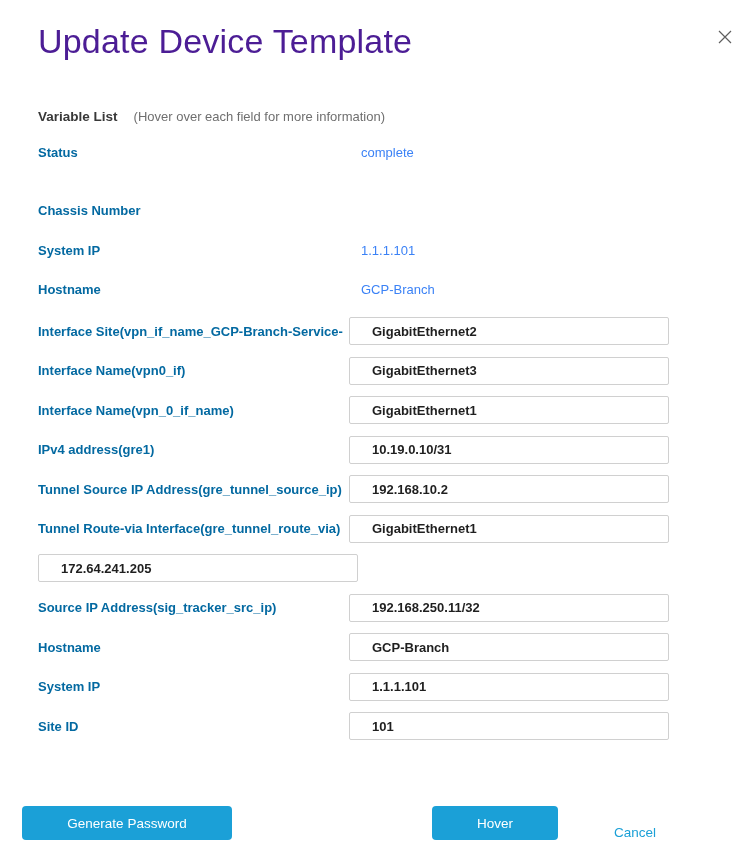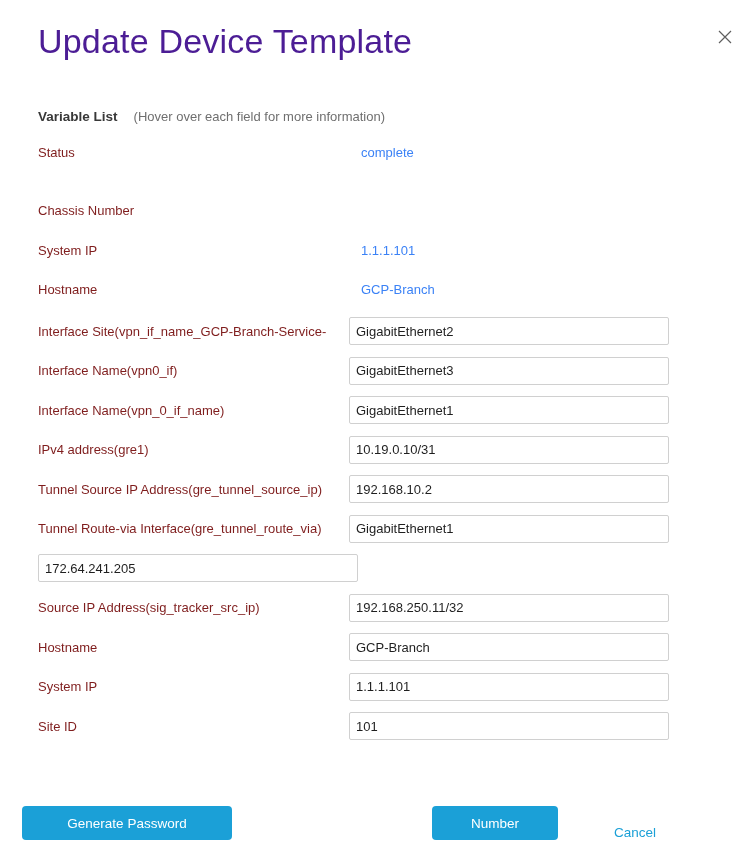--- a/index.html
+++ b/index.html
@@ -49,41 +49,43 @@
     display: flex;
     align-items: center;
     height: 39.5px;
   }
   .row.extra-gap-after { margin-bottom: 18.5px; }
   .row.first-input-row { margin-top: 2px; }
   .row-label {
     width: 311px;
     flex: 0 0 311px;
     font-size: 13px;
-    color: #7f1d1d;
+    color: #0369a1;
     white-space: nowrap;
     overflow: hidden;
+    font-weight: bold;
   }
   .row-value-static {
     font-size: 13px;
     color: #3b82f6;
     padding-left: 12px;
     white-space: nowrap;
   }
   .row-input {
     width: 320px;
     height: 28px;
     border: 1px solid #d0d0d0;
     border-radius: 2px;
     background: #ffffff;
     font-family: "Liberation Sans", sans-serif;
     font-size: 13px;
     color: #1f1f1f;
-    padding: 0 6px;
+    padding: 0 22px;
     outline: none;
+    font-weight: bold;
   }
   .footer {
     margin-top: 60px;
     display: flex;
     align-items: flex-end;
   }
   .btn {
     height: 34px;
     border: none;
     border-radius: 4px;
@@ -200,17 +202,17 @@
   </div>
 
   <div class="row">
     <div class="row-label">Site ID</div>
     <input class="row-input" type="text" value="101" style="">
   </div>
 </div>
 
   <div class="footer">
     <button class="btn btn-generate">Generate Password</button>
-    <button class="btn btn-update">Number</button>
+    <button class="btn btn-update">Hover</button>
     <button class="link-cancel">Cancel</button>
   </div>
 
 </div>
 
 </body></html>

